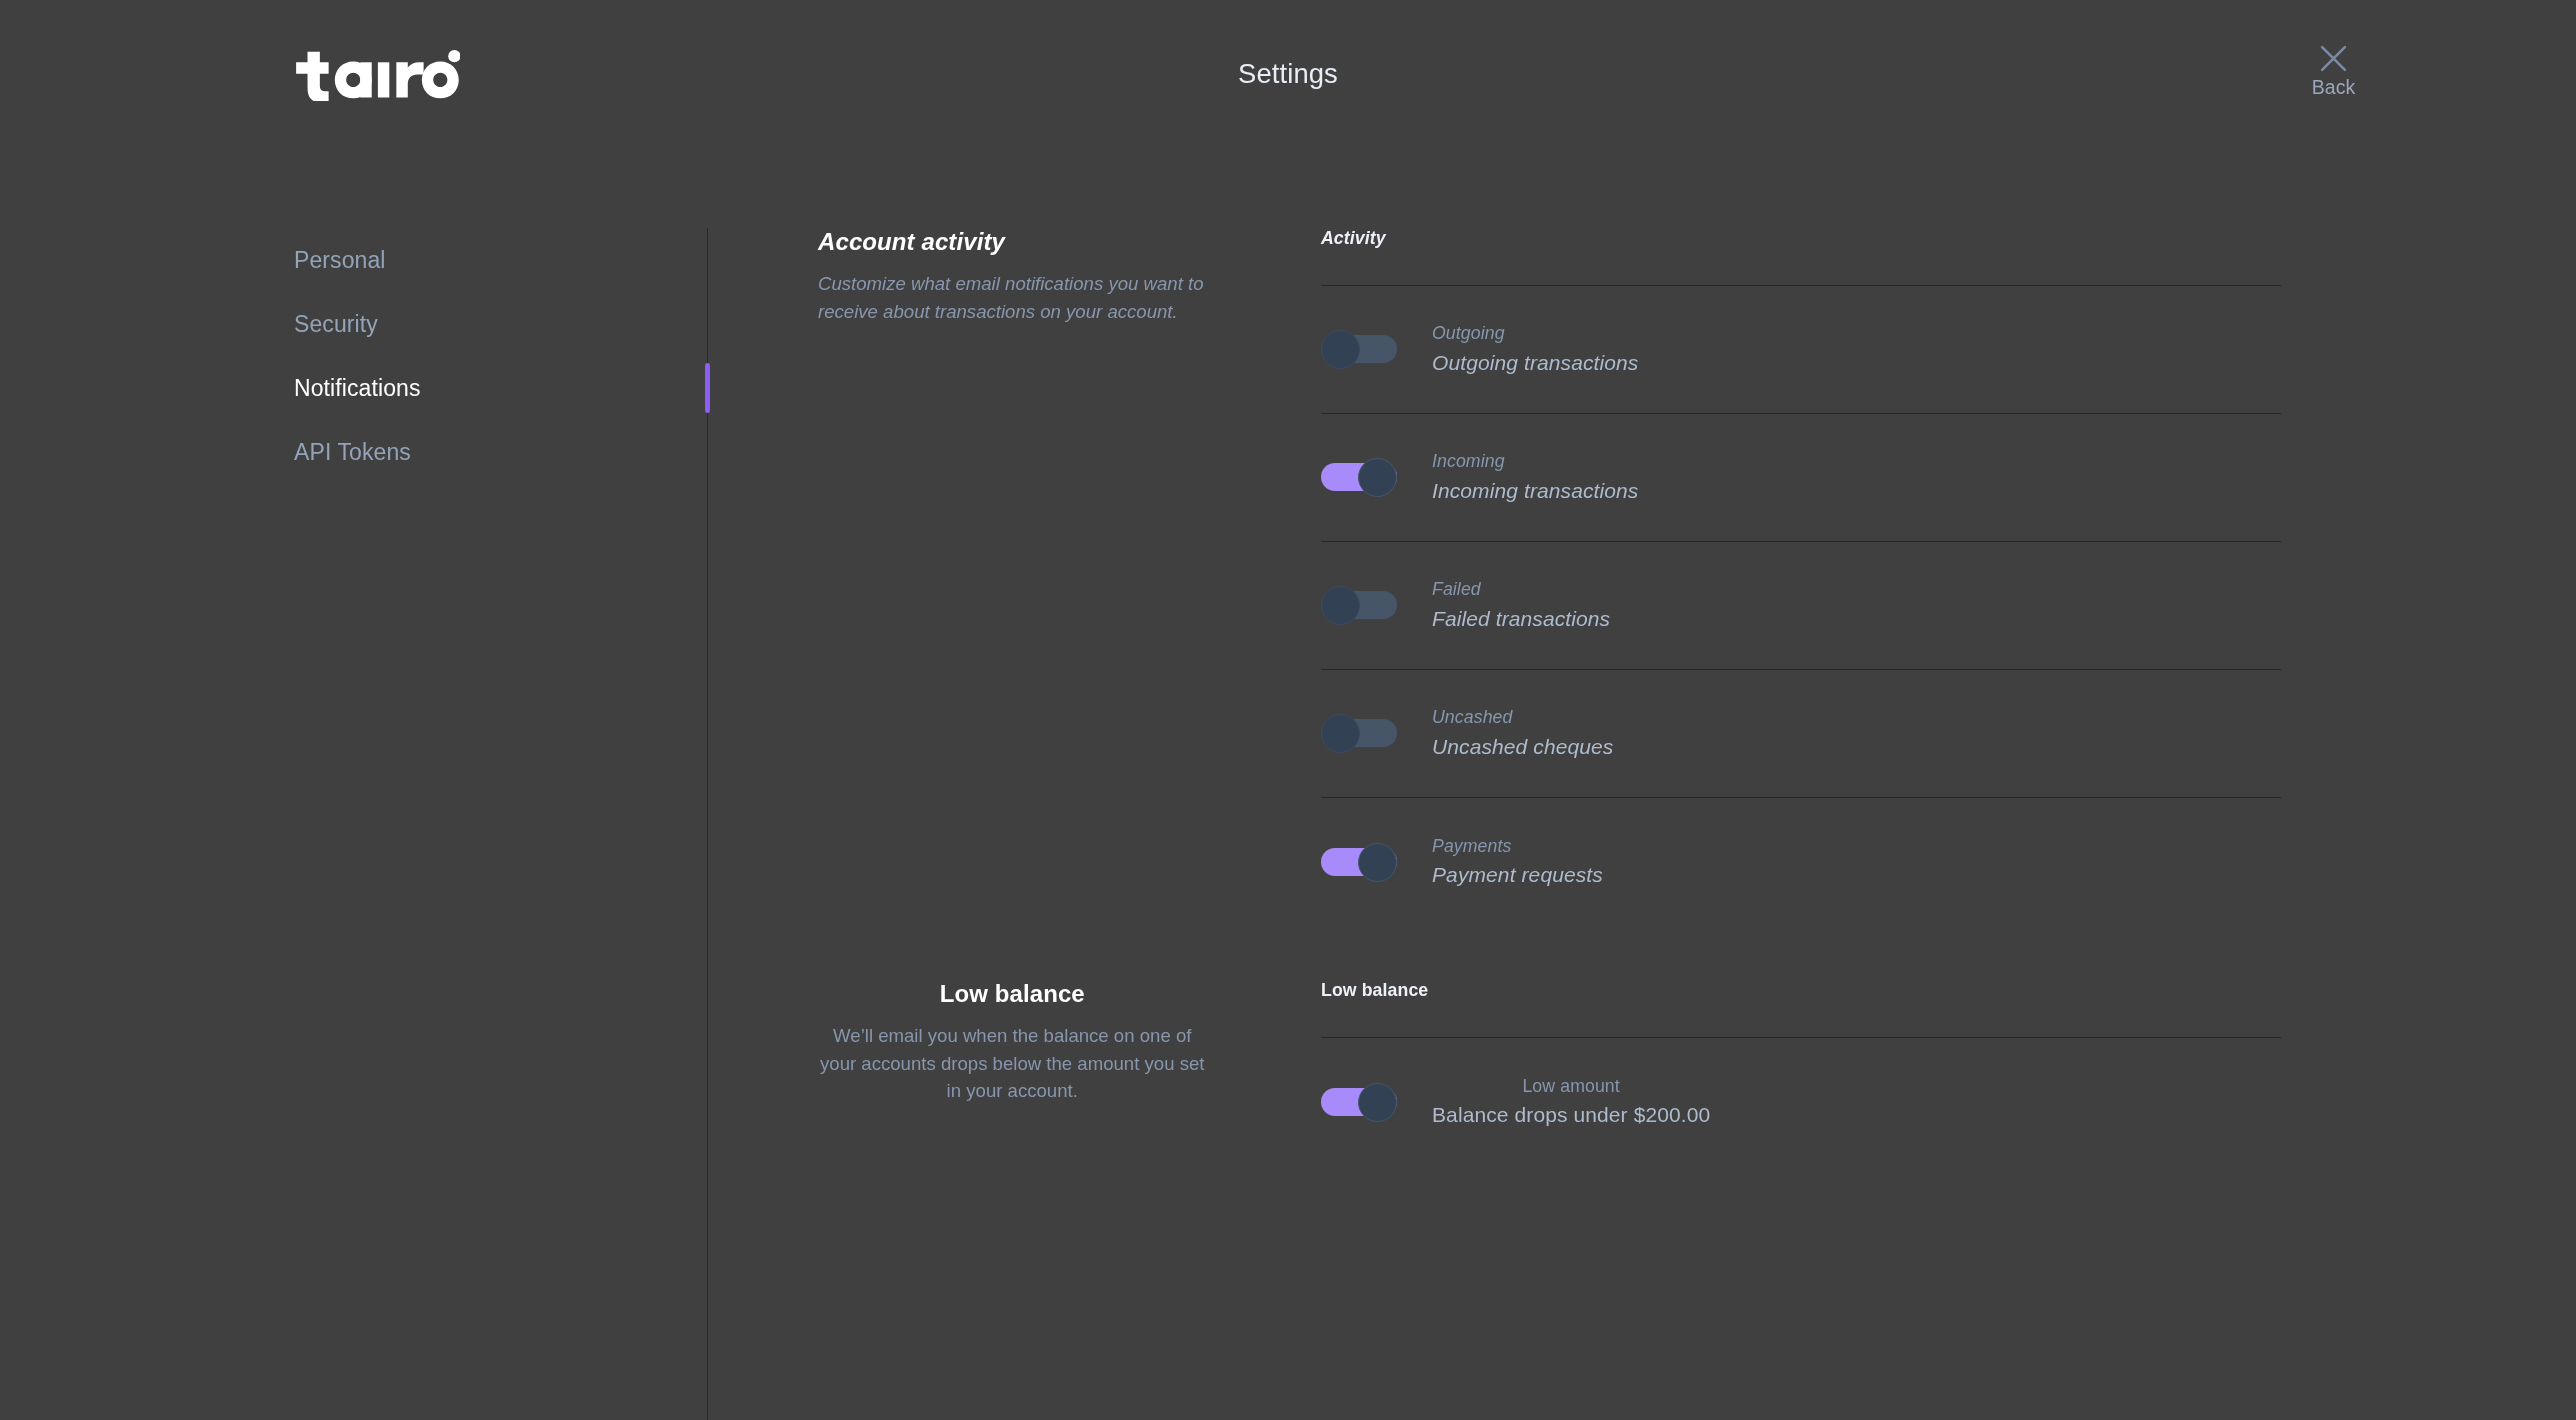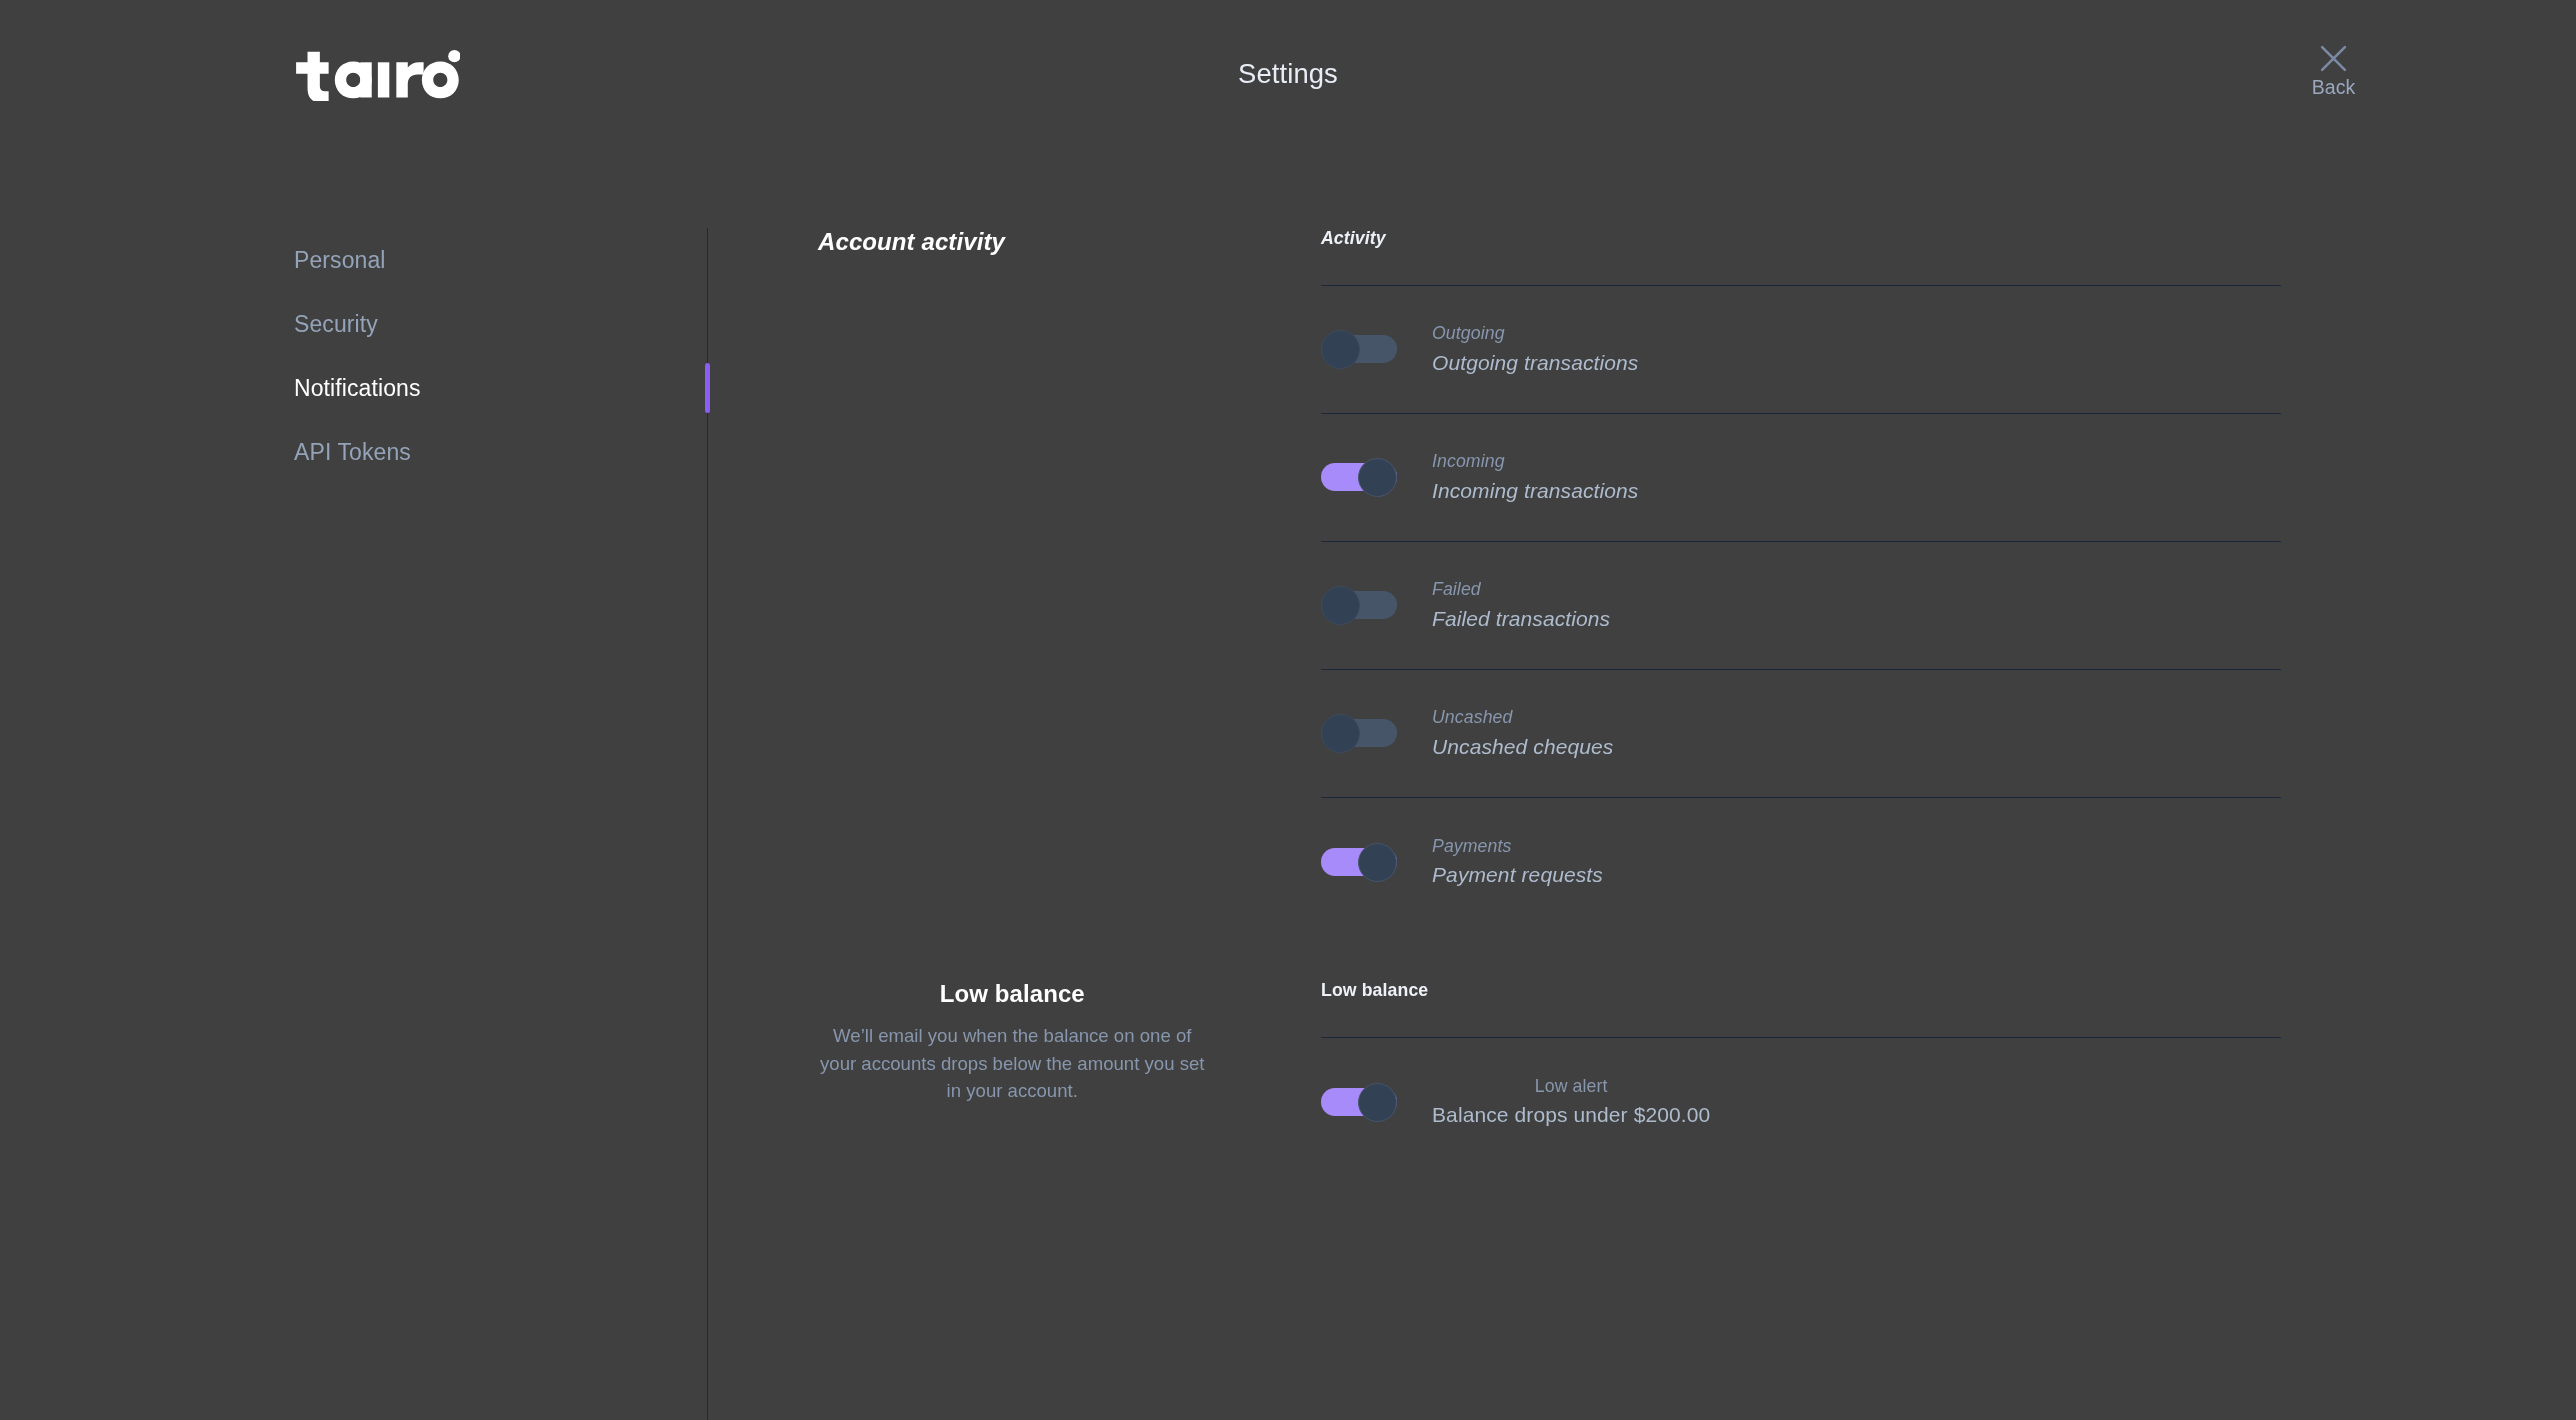--- a/index.html
+++ b/index.html
@@ -335,20 +335,21 @@
           <span>API Tokens</span>
         </li>
       </ul>
     </nav>
 
     <div class="main">
 
       <section class="section section-activity">
         <div class="section-info">
           <h2 class="section-title">Account activity</h2>
+          <p class="section-desc">Customize what email notifications you want to receive about transactions on your account.</p>
         </div>
 
         <div class="section-panel">
           <div class="panel-header">Activity</div>
           <div class="panel-rows">
 
             <div class="toggle-row">
               <button class="switch">
                 <span class="track"></span>
                 <span class="knob"></span>
@@ -416,21 +417,21 @@
         <div class="section-panel">
           <div class="panel-header">Low balance</div>
           <div class="panel-rows single">
 
             <div class="toggle-row">
               <button class="switch on">
                 <span class="track"></span>
                 <span class="knob"></span>
               </button>
               <div class="row-text">
-                <span class="row-label">Low alert</span>
+                <span class="row-label">Low amount</span>
                 <span class="row-value">Balance drops under $200.00</span>
               </div>
             </div>
 
           </div>
         </div>
       </section>
 
     </div>
   </div>

